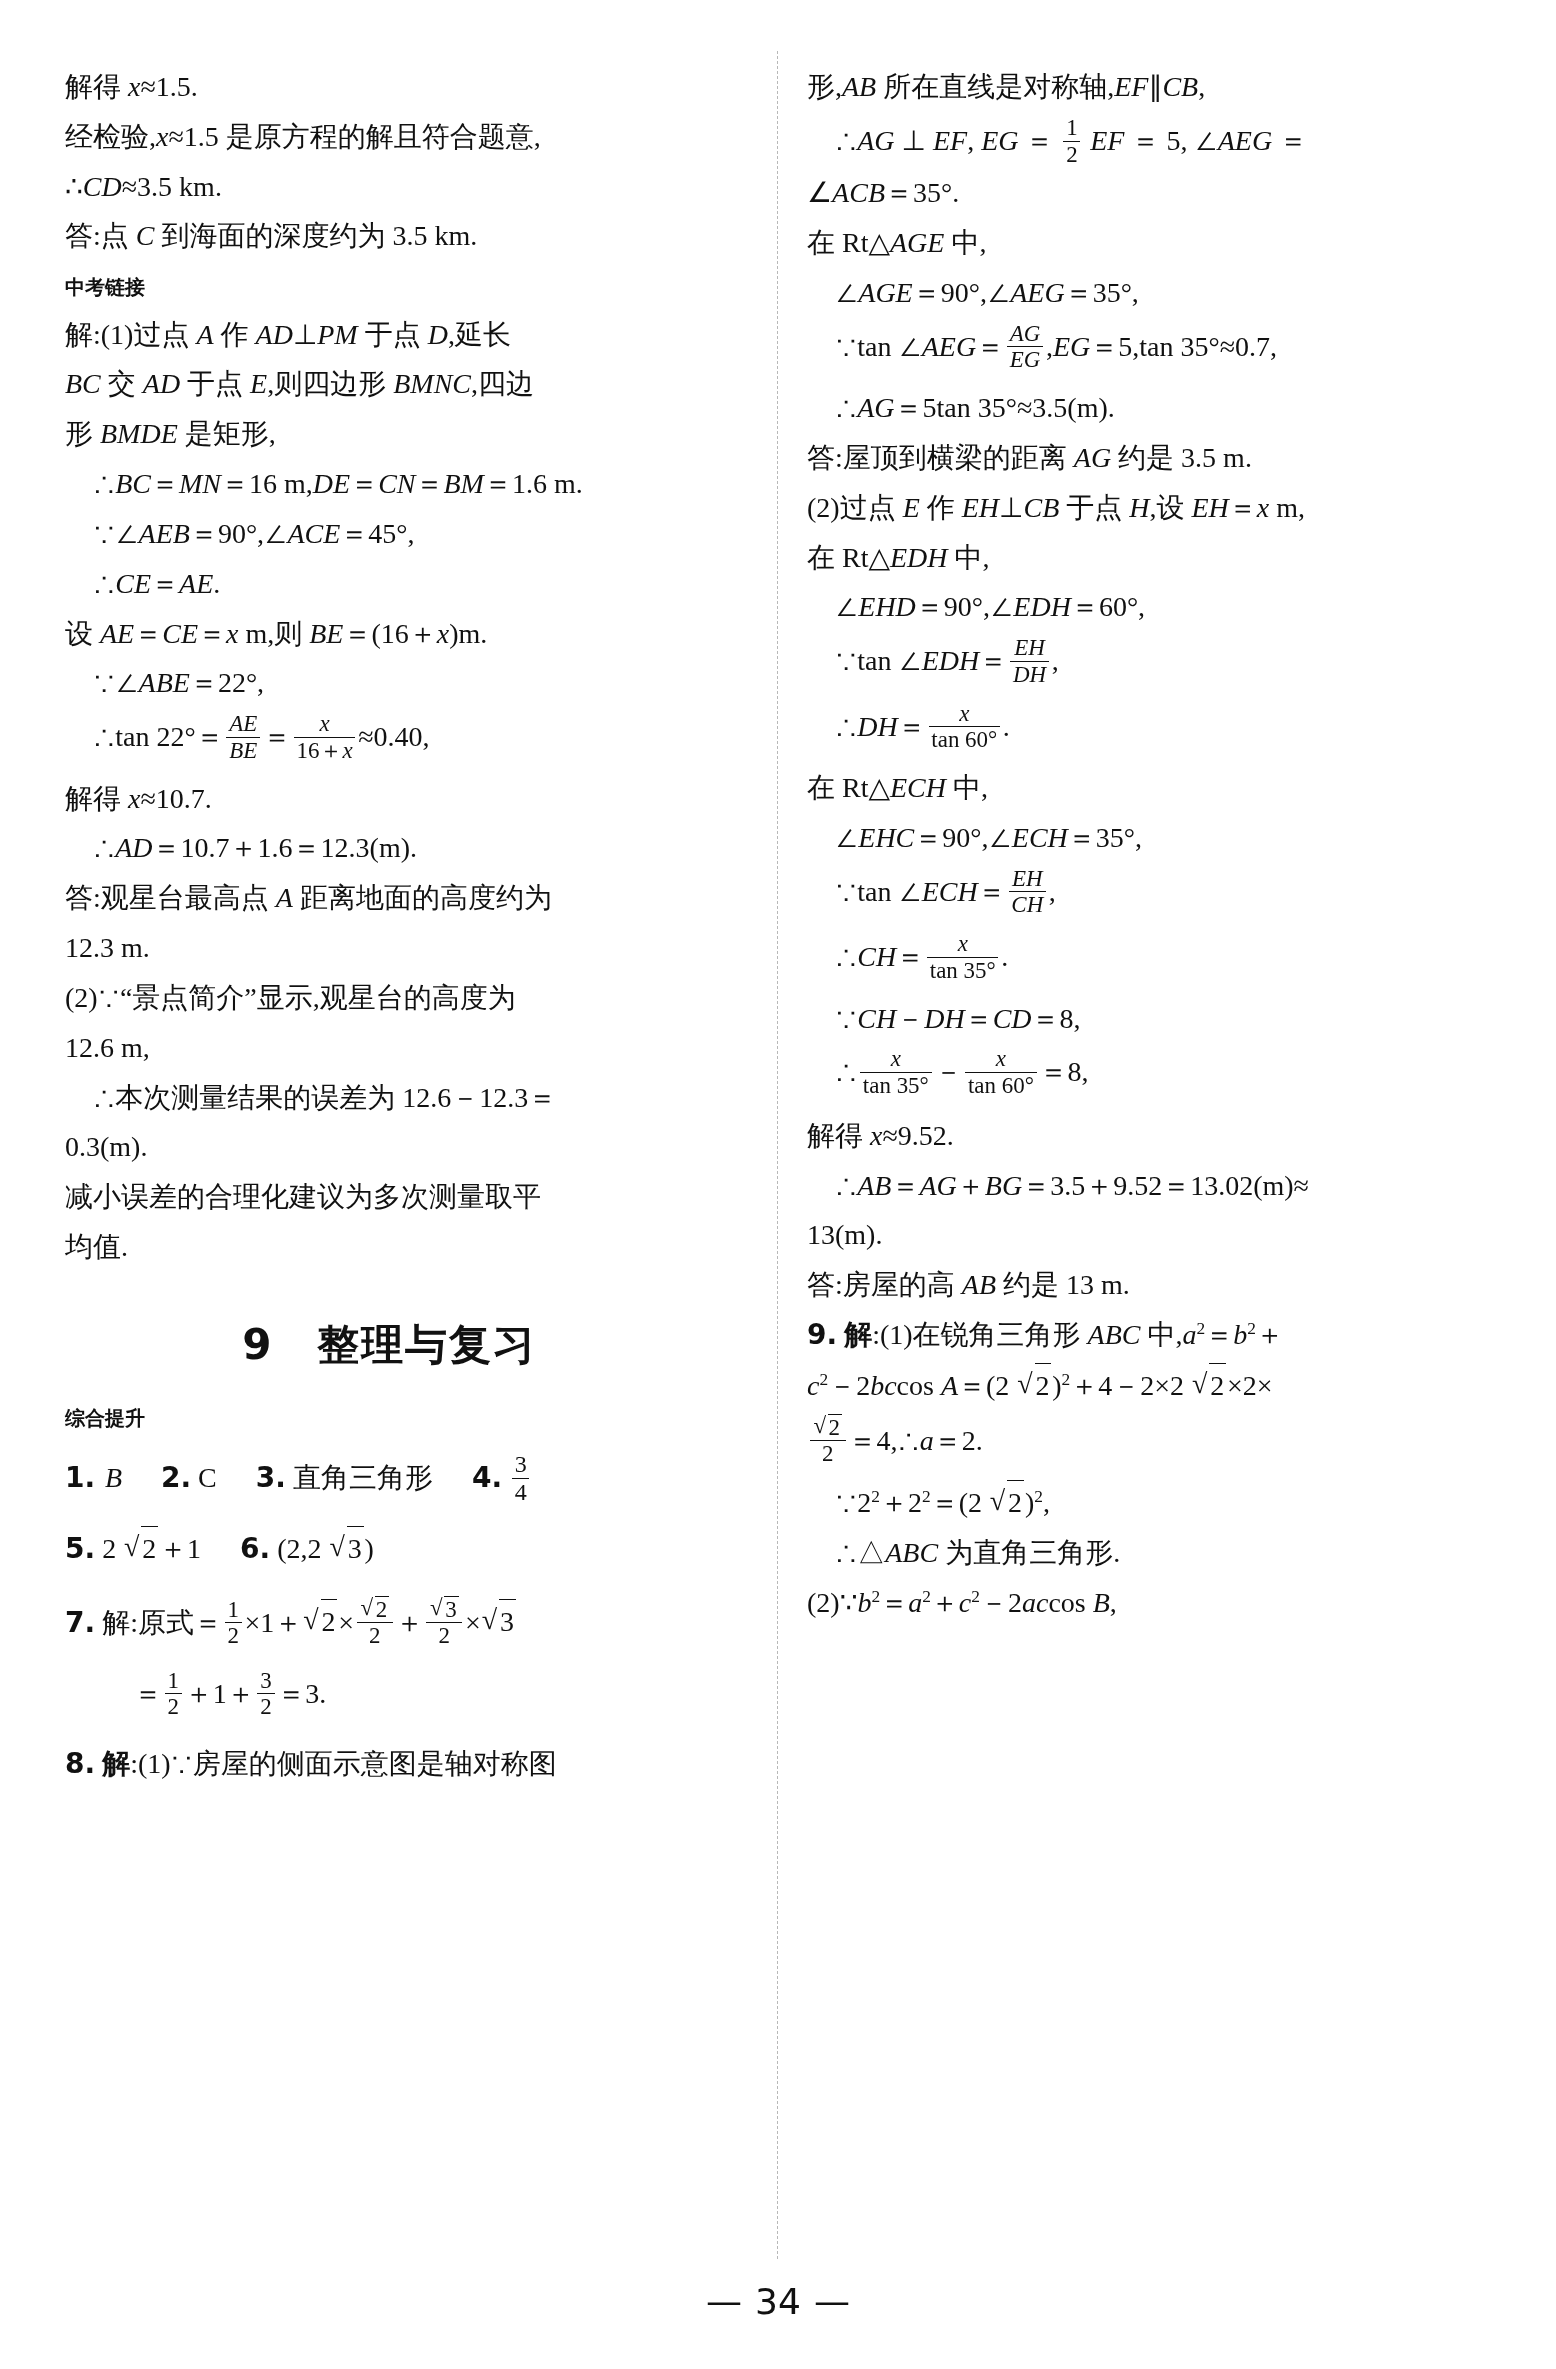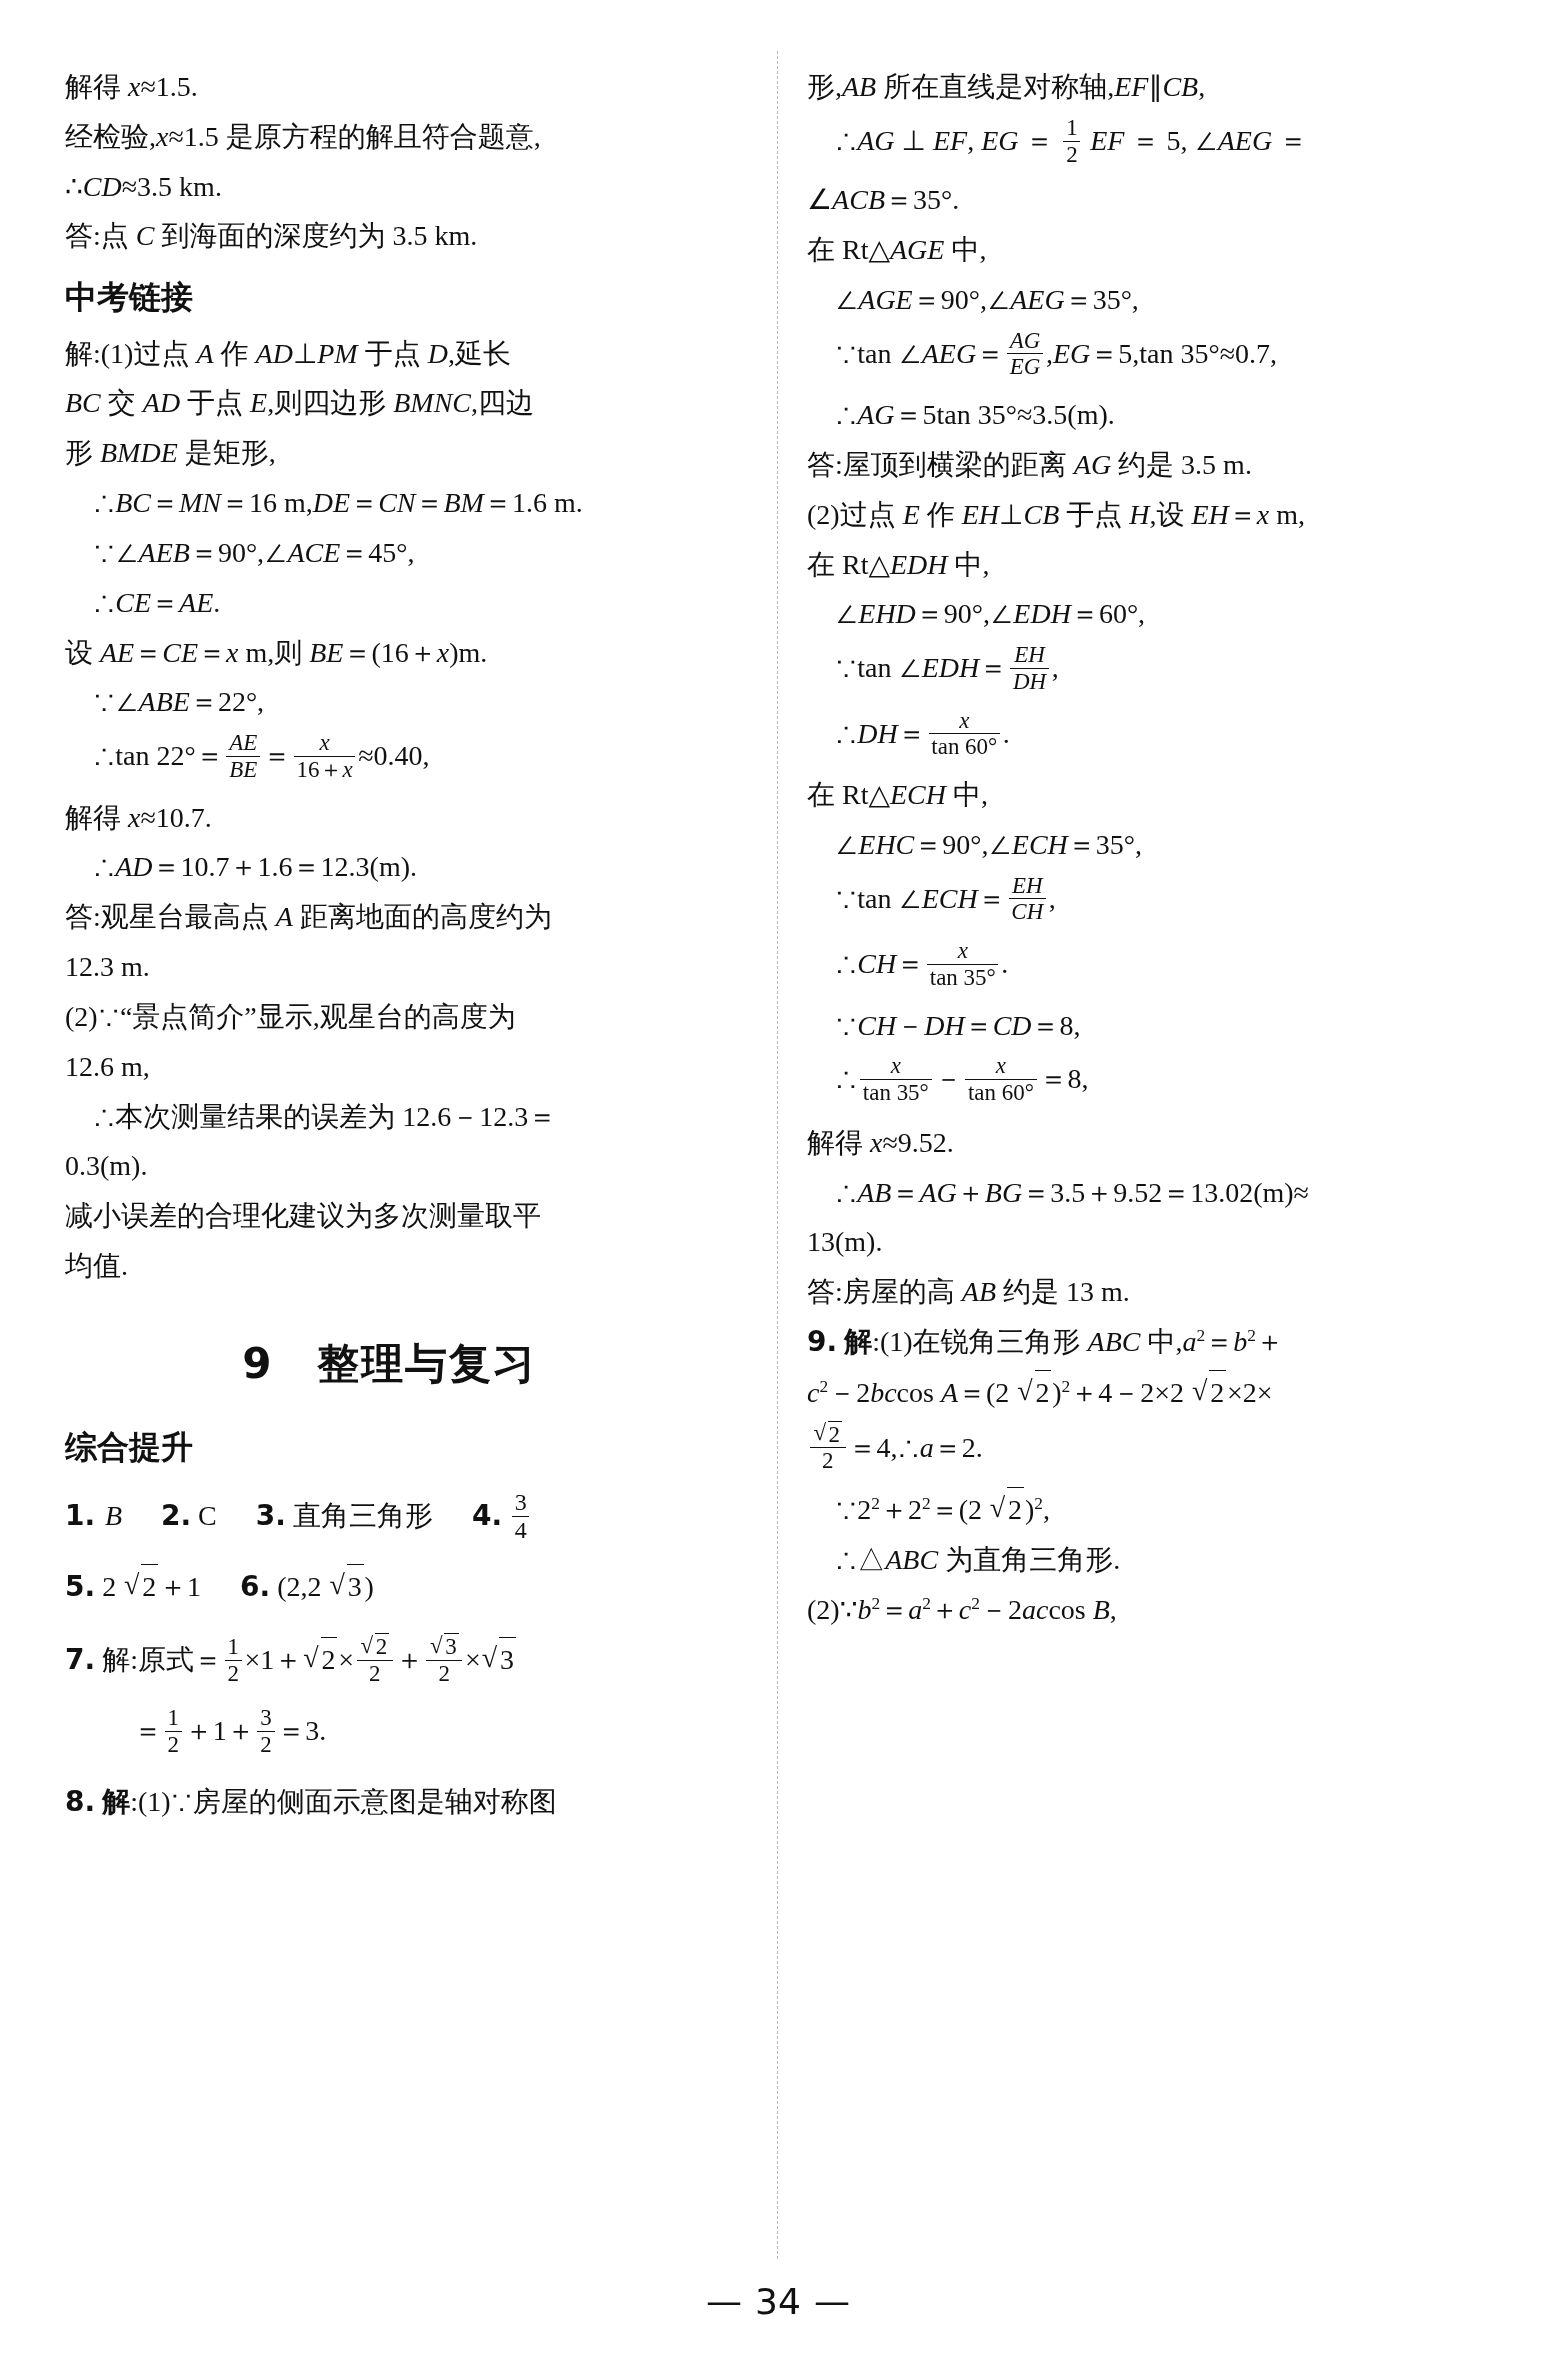--- a/index.html
+++ b/index.html
@@ -44,21 +44,21 @@
     white-space: normal;
   }
   .ital { font-style: italic; font-family: "Liberation Serif", serif; }
   .hei {
     font-family: "DejaVu Sans", sans-serif;
     font-weight: bold;
   }
   .sub-head {
     font-family: "DejaVu Sans", sans-serif;
     font-weight: bold;
-    font-size: 32px;
+    font-size: 20px;
     margin: 13px 0 9.3px 0;
   }
   .section-title {
     text-align: center;
     font-family: "DejaVu Sans", sans-serif;
     font-weight: bold;
     font-size: 42px;
     margin: 43px 0 24px 0;
     letter-spacing: 1.9px;
   }
@@ -221,21 +221,21 @@
       <span class="hei">8.</span> <span class="hei">解</span>:(1)∵房屋的侧面示意图是轴对称图
     </p>
 
   </div>
 
   <div class="col col-right">
 
     <p class="line">
       形,<span class="ital">AB</span> 所在直线是对称轴,<span class="ital">EF</span>∥<span class="ital">CB</span>,
     </p>
-    <p class="line" style="margin-bottom:11px;">
+    <p class="line" style="margin-bottom:4px;">
       　∴<span class="ital">AG</span> ⊥ <span class="ital">EF</span>, <span class="ital">EG</span> ＝ <span class="frac"><span class="num">1</span><span class="den">2</span></span> <span class="ital">EF</span> ＝ 5, ∠<span class="ital">AEG</span> ＝
     </p>
     <p class="line">
       ∠<span class="ital">ACB</span>＝35°.
     </p>
     <p class="line">
       在 Rt△<span class="ital">AGE</span> 中,
     </p>
     <p class="line">
       　∠<span class="ital">AGE</span>＝90°,∠<span class="ital">AEG</span>＝35°,

